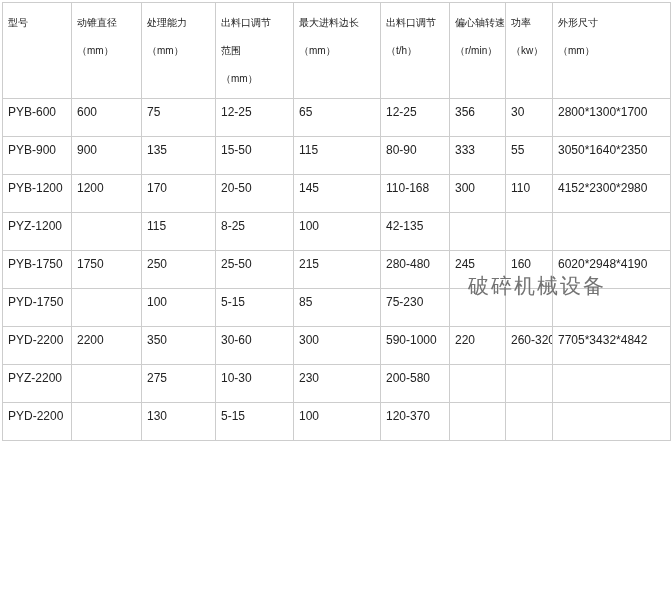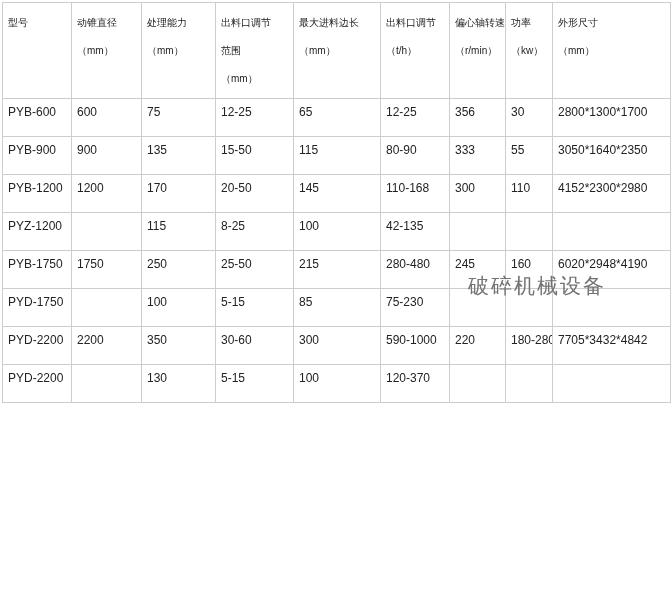--- a/index.html
+++ b/index.html
@@ -203,22 +203,33 @@
       <td></td>
     </tr>
     <tr>
       <td>PYD-2200</td>
       <td>2200</td>
       <td>350</td>
       <td>30-60</td>
       <td>300</td>
       <td>590-1000</td>
       <td>220</td>
-      <td>180-280</td>
+      <td>260-320</td>
       <td>7705*3432*4842</td>
+    </tr>
+    <tr>
+      <td>PYZ-2200</td>
+      <td></td>
+      <td>275</td>
+      <td>10-30</td>
+      <td>230</td>
+      <td>200-580</td>
+      <td></td>
+      <td></td>
+      <td></td>
     </tr>
     <tr>
       <td>PYD-2200</td>
       <td></td>
       <td>130</td>
       <td>5-15</td>
       <td>100</td>
       <td>120-370</td>
       <td></td>
       <td></td>

